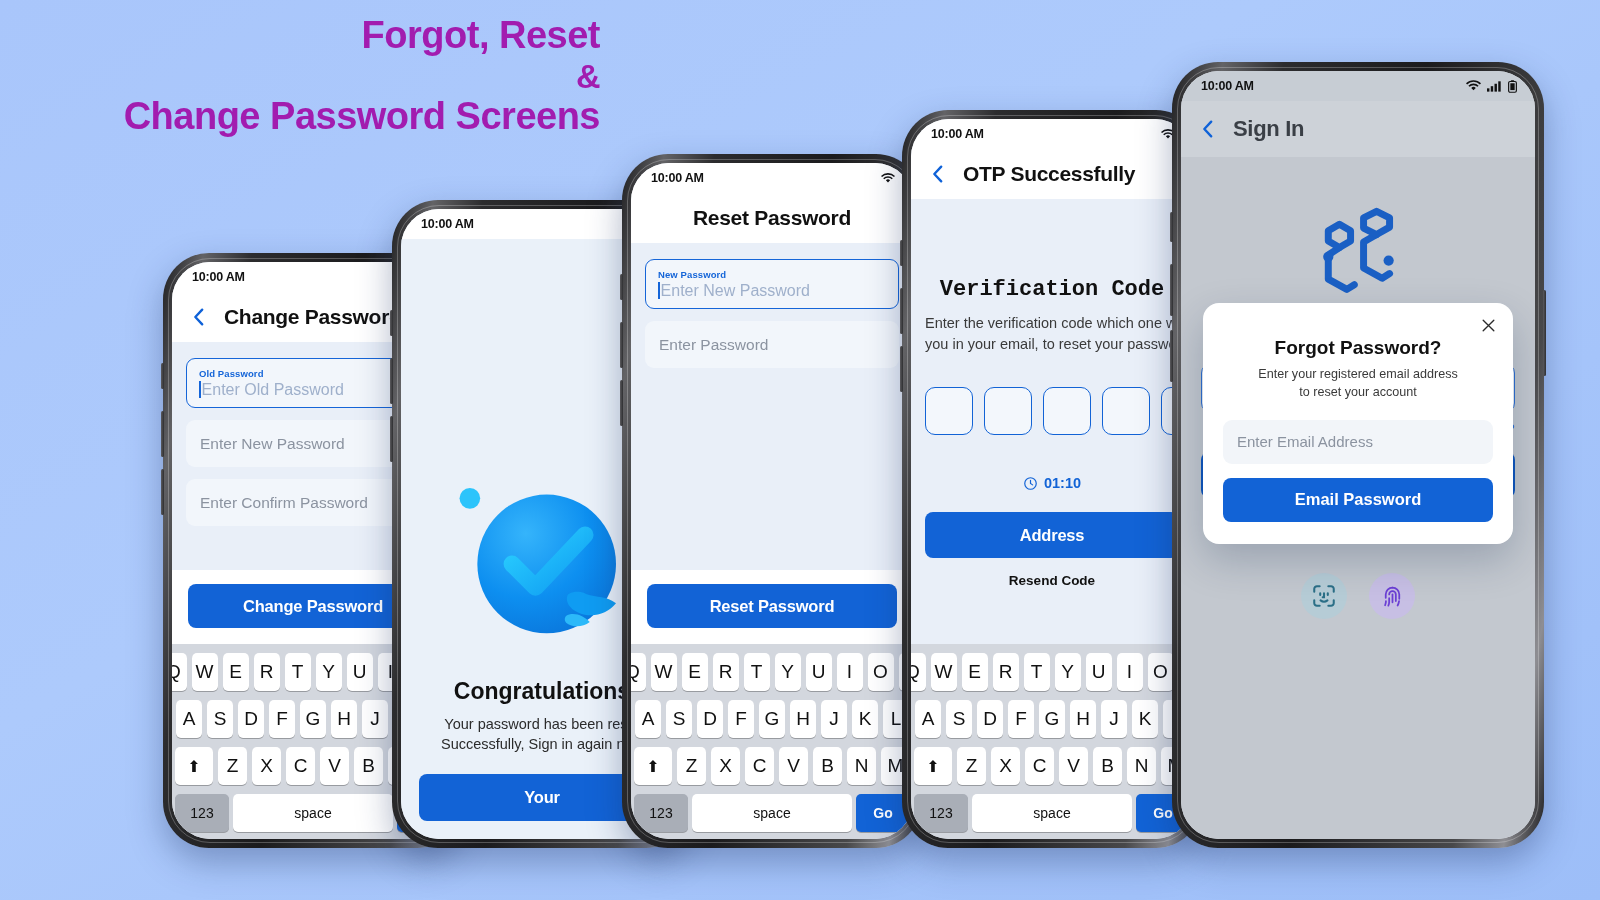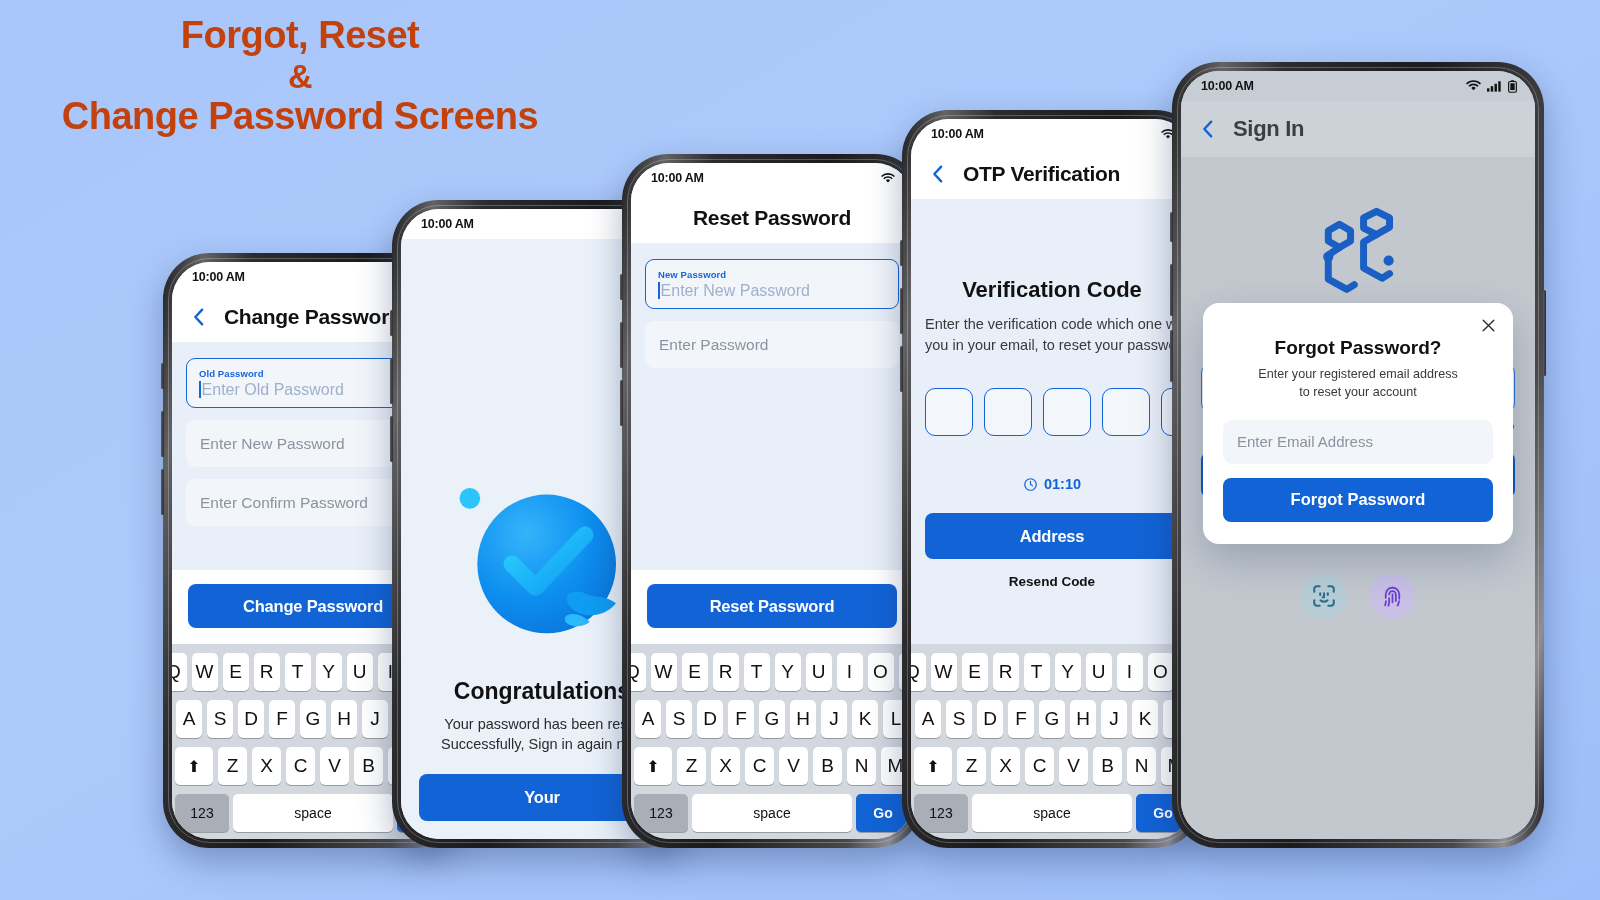--- a/index.html
+++ b/index.html
@@ -11,22 +11,22 @@
   body {
     background: linear-gradient(150deg, #a9c6fb 0%, #adcafc 40%, #9dbef8 100%);
     position: relative;
   }
 
   
   #heading {
     position: absolute;
     left: 0; top: 14px;
     width: 600px;
-    text-align: center;
-    color: #c2410c;
+    text-align: right;
+    color: #a21caf;
     font-weight: 800;
     line-height: 1.12;
     letter-spacing: -0.5px;
   }
   #heading .l1 { font-size: 38px; display: block; }
   #heading .l2 { font-size: 34px; display: block; }
   #heading .l3 { font-size: 38px; display: block; }
 
   
   .phone {
@@ -219,21 +219,21 @@
     font-size: 23px; font-weight: 800; color: #111;
     margin-bottom: 9px; white-space: nowrap;
   }
   .congrats-sub {
     font-size: 14.5px; color: #2b2b2b; text-align: center;
     line-height: 1.38; margin-bottom: 20px; white-space: nowrap;
   }
 
   
   .otp-center { flex: 1; background: #e9eff8; padding: 0 14px; display: flex; flex-direction: column; }
-  .otp-h1 { font-size: 22px; font-weight: 800; color: #111; text-align: center; margin-top: 78px; }
+  .otp-h1 { font-size: 22px; font-weight: 800; color: #111; text-align: center; margin-top: 78px; font-family: Liberation Mono, monospace; }
   .otp-sub { font-size: 14.5px; color: #3a3a3a; text-align: center; line-height: 1.42; margin-top: 11px; white-space: nowrap; }
   .otp-boxes { display: flex; gap: 11px; margin-top: 33px; justify-content: flex-start; }
   .otp-box {
     width: 48px; height: 48px;
     border: 1.8px solid #1263d6;
     border-radius: 10px;
     background: #f3f7fc;
     flex: 0 0 auto;
   }
   .otp-timer {
@@ -548,21 +548,21 @@
         <span class="sb-icons">
           <svg width="14" height="11" viewBox="0 0 16 12">
               <path d="M8 10.6 5.6 8.1a3.4 3.4 0 0 1 4.8 0zM8 5.2a5.9 5.9 0 0 0-4.2 1.7L2.5 5.6a7.8 7.8 0 0 1 11 0l-1.3 1.3A5.9 5.9 0 0 0 8 5.2zM8 1.6a9.5 9.5 0 0 0-6.8 2.8L0 3.1a11.3 11.3 0 0 1 16 0l-1.2 1.3A9.5 9.5 0 0 0 8 1.6z" fill="#111"></path>
             </svg>
         </span>
       </div>
       <div class="appbar">
         <svg class="back-chev" viewBox="0 0 24 24">
             <path d="M15.5 4 8 12l7.5 8" fill="none" stroke="currentColor" stroke-width="2.6" stroke-linecap="round" stroke-linejoin="round"></path>
           </svg>
-        <div class="appbar-title">OTP Verification</div>
+        <div class="appbar-title">OTP Successfully</div>
       </div>
       <div class="otp-center">
         <div class="otp-h1">Verification Code</div>
         <div class="otp-sub">
           <span>Enter the verification code which one we sent</span><br>
           <span>you in your email, to reset your password</span>
         </div>
         <div class="otp-boxes">
           <div class="otp-box"></div>
           <div class="otp-box"></div>
@@ -702,17 +702,17 @@
             <path d="M4.5 4.5 19.5 19.5M19.5 4.5 4.5 19.5" fill="none" stroke="currentColor" stroke-width="1.9" stroke-linecap="round"></path>
           </svg>
         <div class="modal-title">Forgot Password?</div>
         <div class="modal-sub">
           <span>Enter your registered email address</span><br>
           <span>to reset your account</span>
         </div>
         <div class="modal-input">
           <span>Enter Email Address</span>
         </div>
-        <div class="modal-btn">Forgot Password</div>
+        <div class="modal-btn">Email Password</div>
       </div>
     </div>
   </div>
 </div>
 
 </body></html>

